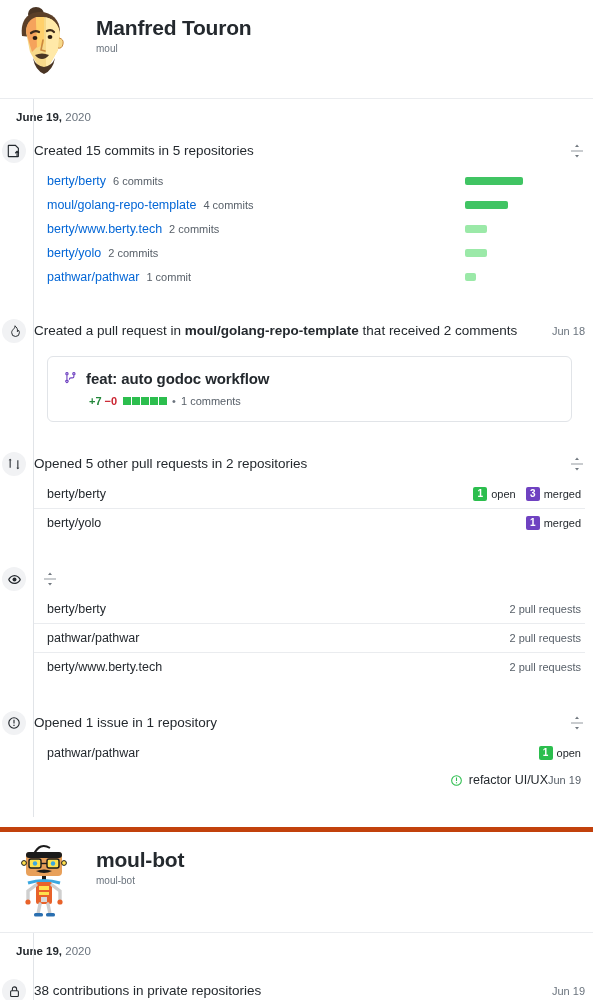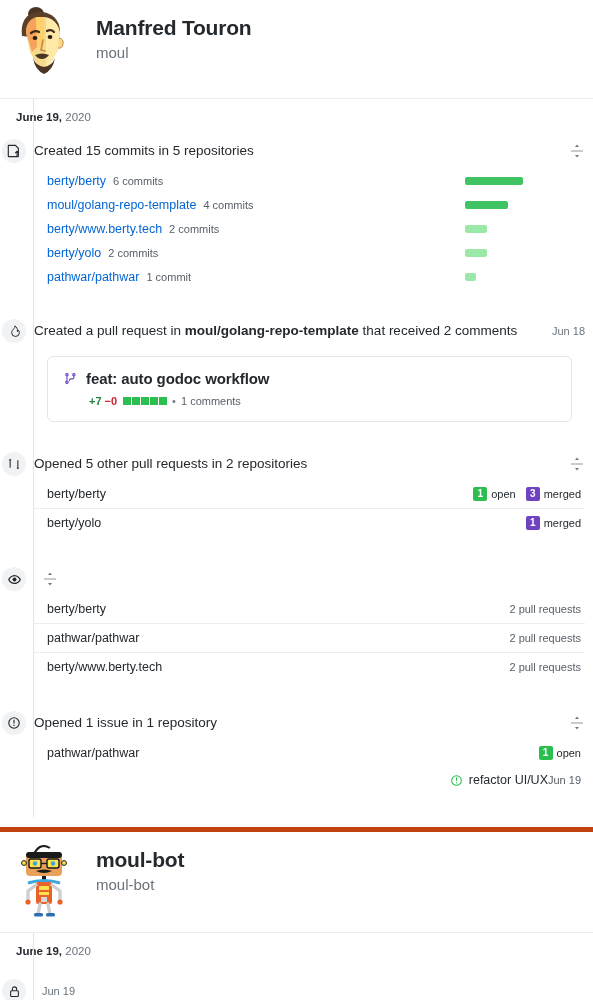--- a/index.html
+++ b/index.html
@@ -28,21 +28,21 @@
   }
   .profile-names { padding-top: 9px; }
   .profile-display-name {
     font-size: 21px;
     font-weight: bold;
     letter-spacing: -0.2px;
     line-height: 1.25;
     color: #24292e;
   }
   .profile-login {
-    font-size: 15px;
+    font-size: 10px;
     color: #6a737d;
     line-height: 1.4;
     margin-top: 1px;
   }
 
   
   .timeline {
     position: relative;
     border-top: 1px solid #eaecef;
     padding-left: 34px;
@@ -142,21 +142,21 @@
 
   
   .pr-card {
     border: 1px solid #e1e4e8;
     border-radius: 6px;
     margin: 13px 13px 0 13px;
     padding: 13px 15px 14px 15px;
   }
   .pr-card-title {
     display: flex;
-    align-items: center;
+    align-items: flex-start;
     font-size: 15px;
     font-weight: bold;
     color: #24292e;
     letter-spacing: -0.1px;
   }
   .pr-card-title .pr-ico { margin-right: 8px; display: flex; }
   .pr-meta {
     display: flex;
     align-items: center;
     margin-top: 8px;
@@ -558,18 +558,19 @@
     </div>
 
     <div class="activity" style="padding-top:22px;">
       <div class="activity-head">
         <span class="act-icon">
           <svg width="13" height="13" viewBox="0 0 16 16" fill="none" stroke="#24292e" stroke-width="1.3">
             <rect x="3.2" y="7" width="9.6" height="7.2" rx="1.2"></rect>
             <path d="M5.4 7V4.9a2.6 2.6 0 0 1 5.2 0V7"></path>
           </svg>
         </span>
+        <span class="act-title">38 contributions in private repositories</span>
         <span class="act-right-date">Jun 19</span>
       </div>
     </div>
 
   </div>
 </div>
 
 </body></html>

